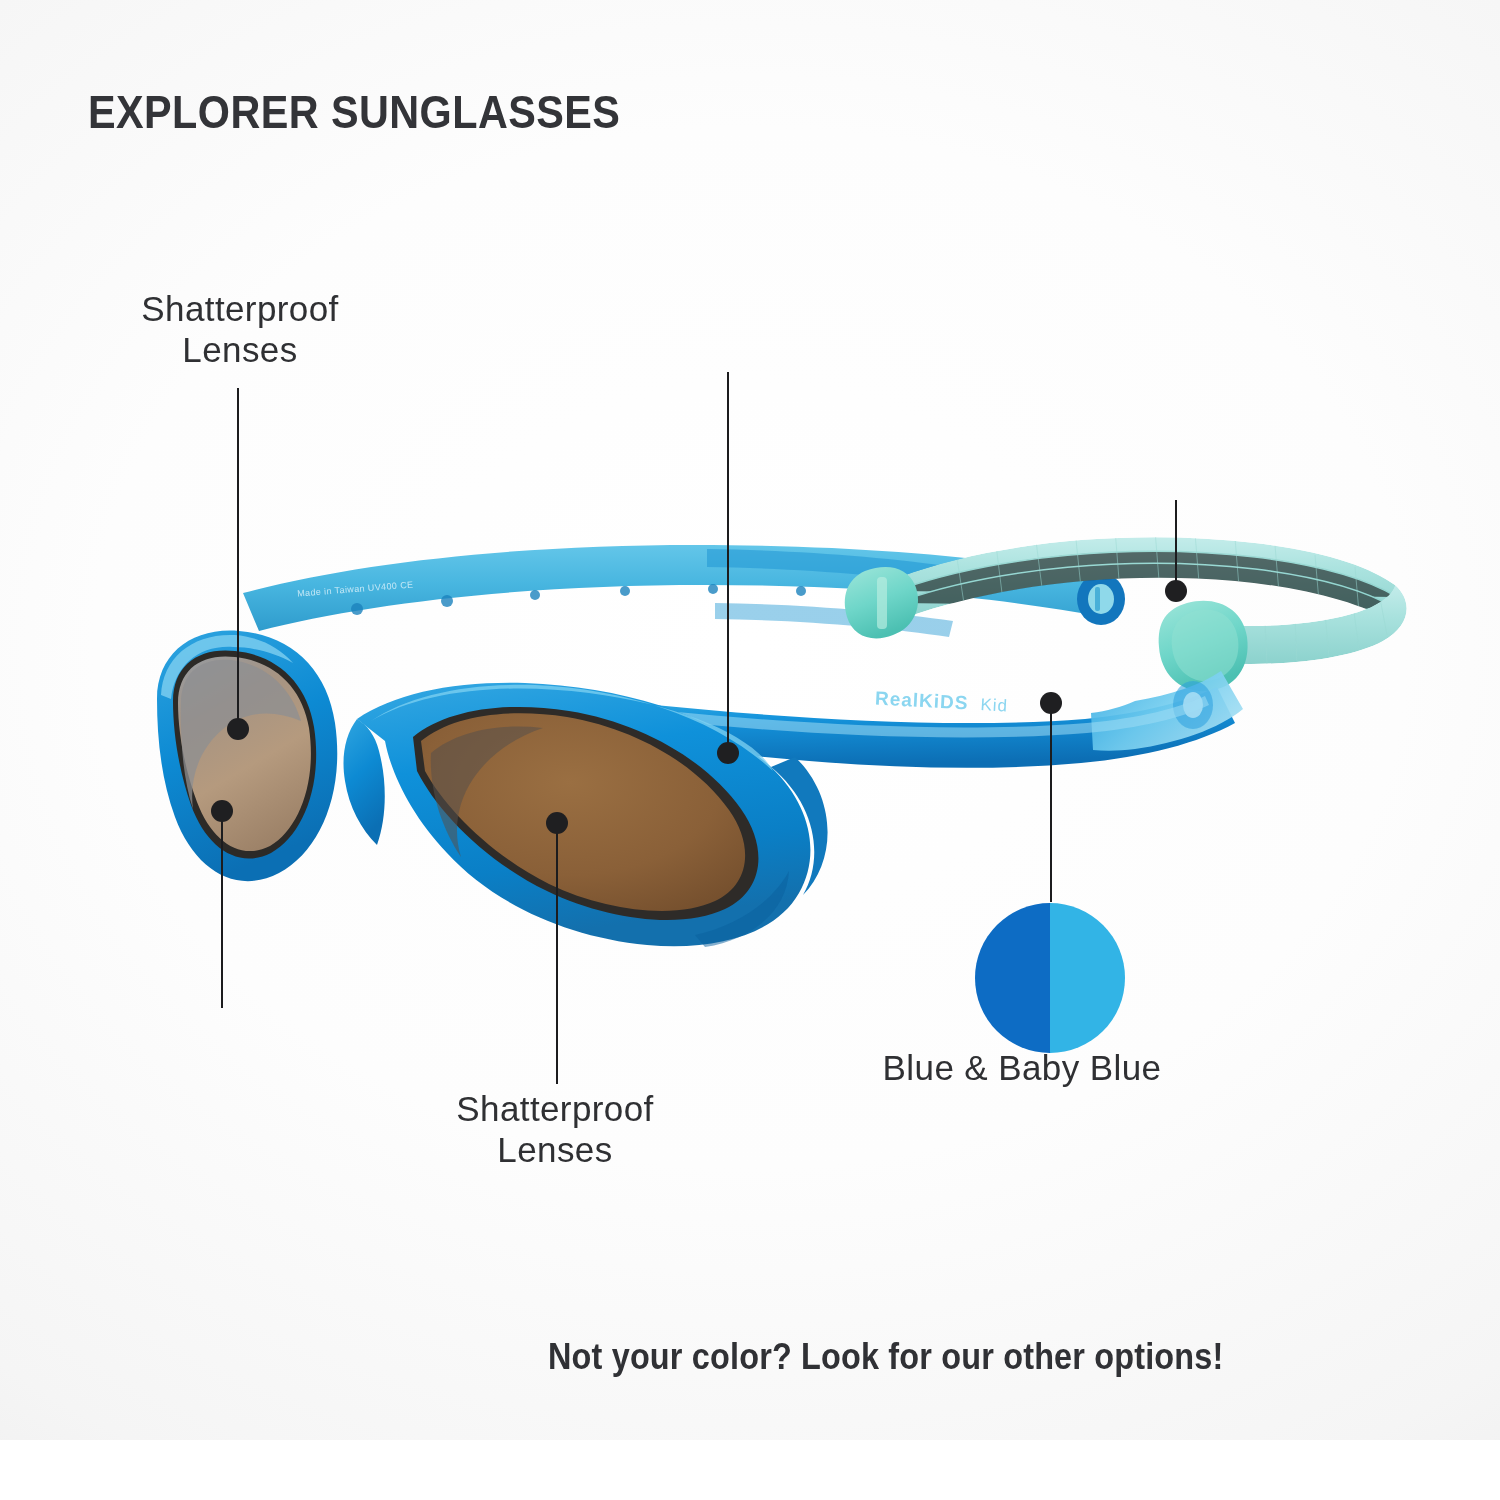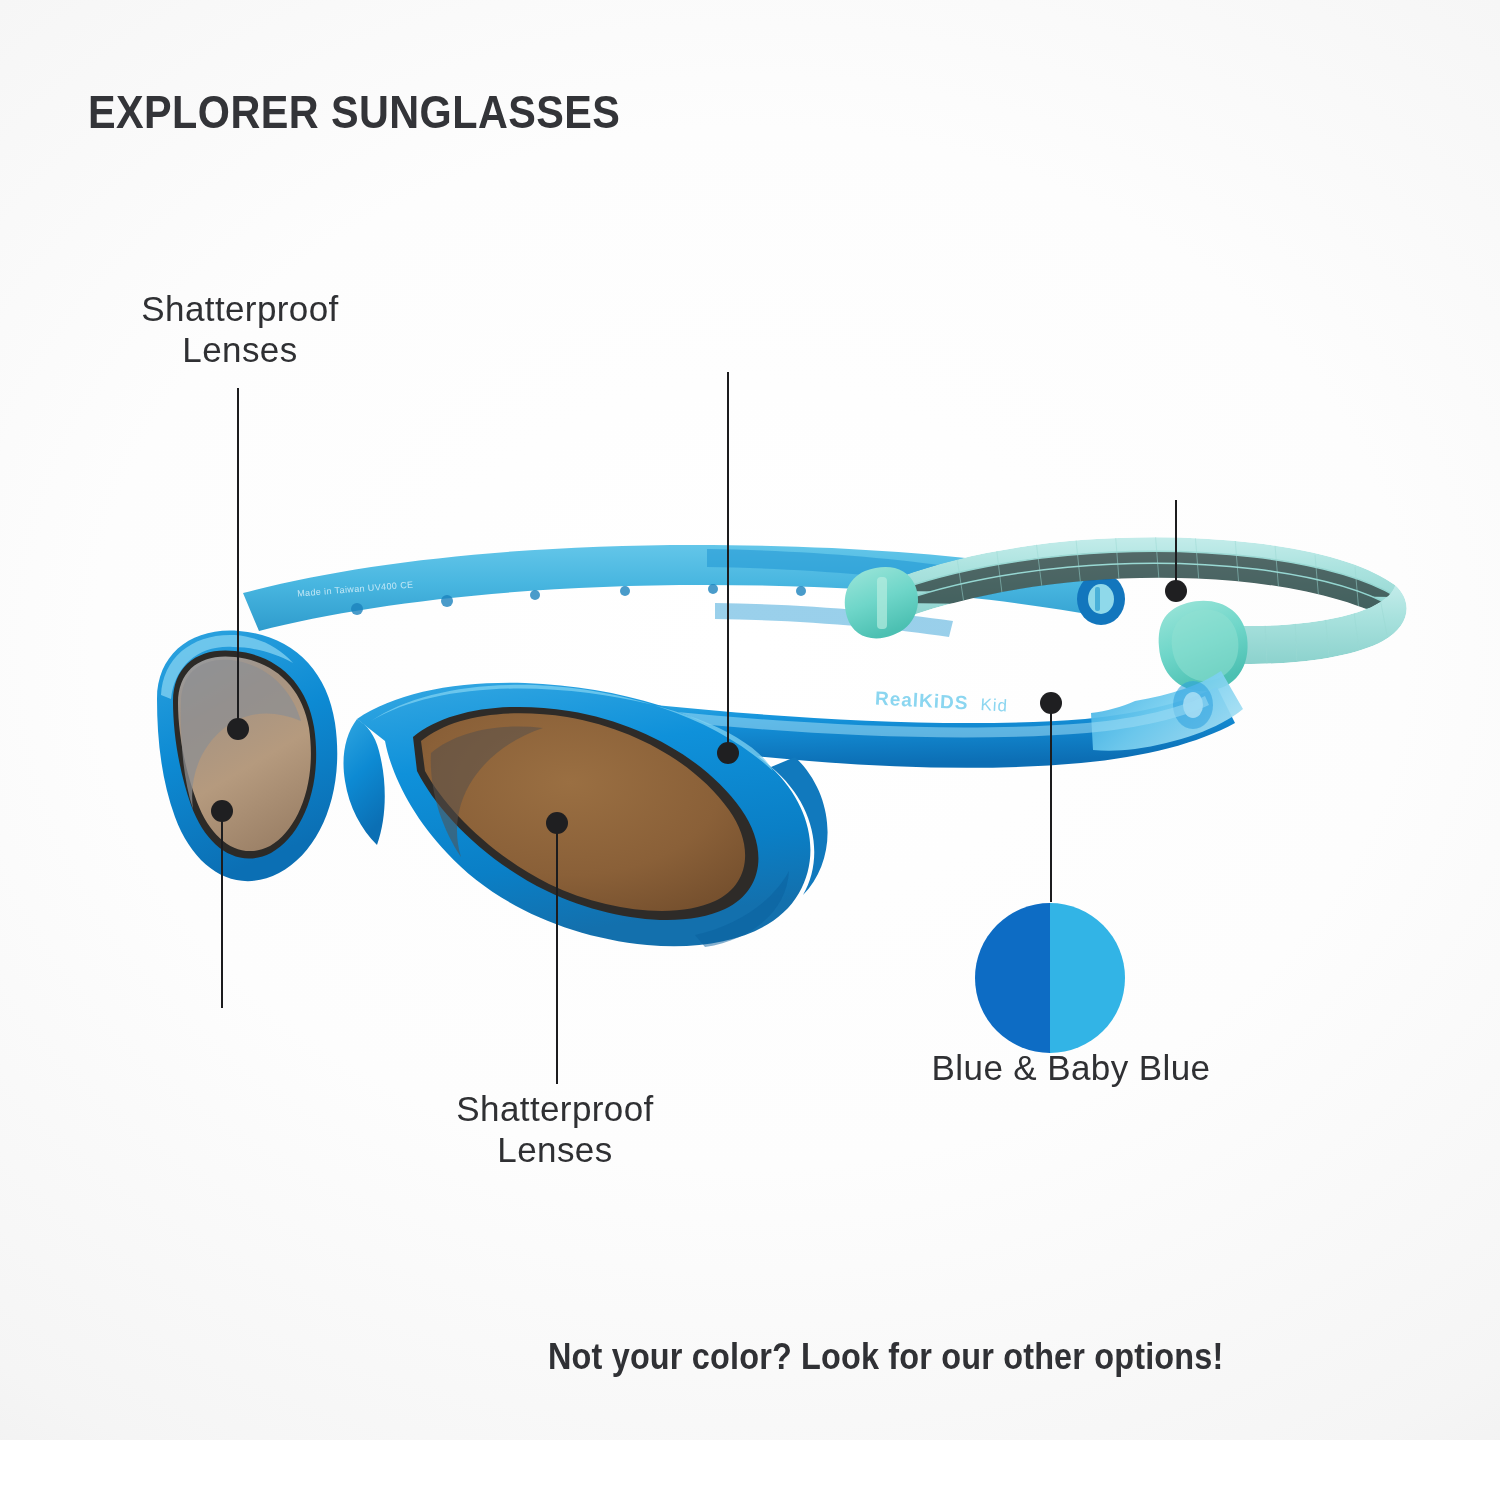--- a/index.html
+++ b/index.html
@@ -279,18 +279,18 @@
   <div class="leader" style="left:556px;top:832px;height:252px;"></div>
   <div class="dot" style="left:546px;top:812px;"></div>
 
   <div class="leader" style="left:1050px;top:712px;height:190px;"></div>
   <div class="dot" style="left:1040px;top:692px;"></div>
 
   <div class="swatch" style="left:975px;top:903px;">
     <div class="half left" style="background: rgb(13, 108, 196);"></div>
     <div class="half right" style="background: rgb(50, 180, 230);"></div>
   </div>
-  <div class="swatch-label" style="left:851px;top:1048px;width:440px;">Blue &amp; Baby Blue</div>
+  <div class="swatch-label" style="left:802px;top:1048px;width:440px;">Blue &amp; Baby Blue</div>
 
 
   <div class="tagline">Not your color? Look for our other options!</div>
 
 </div>
 
 </body></html>

